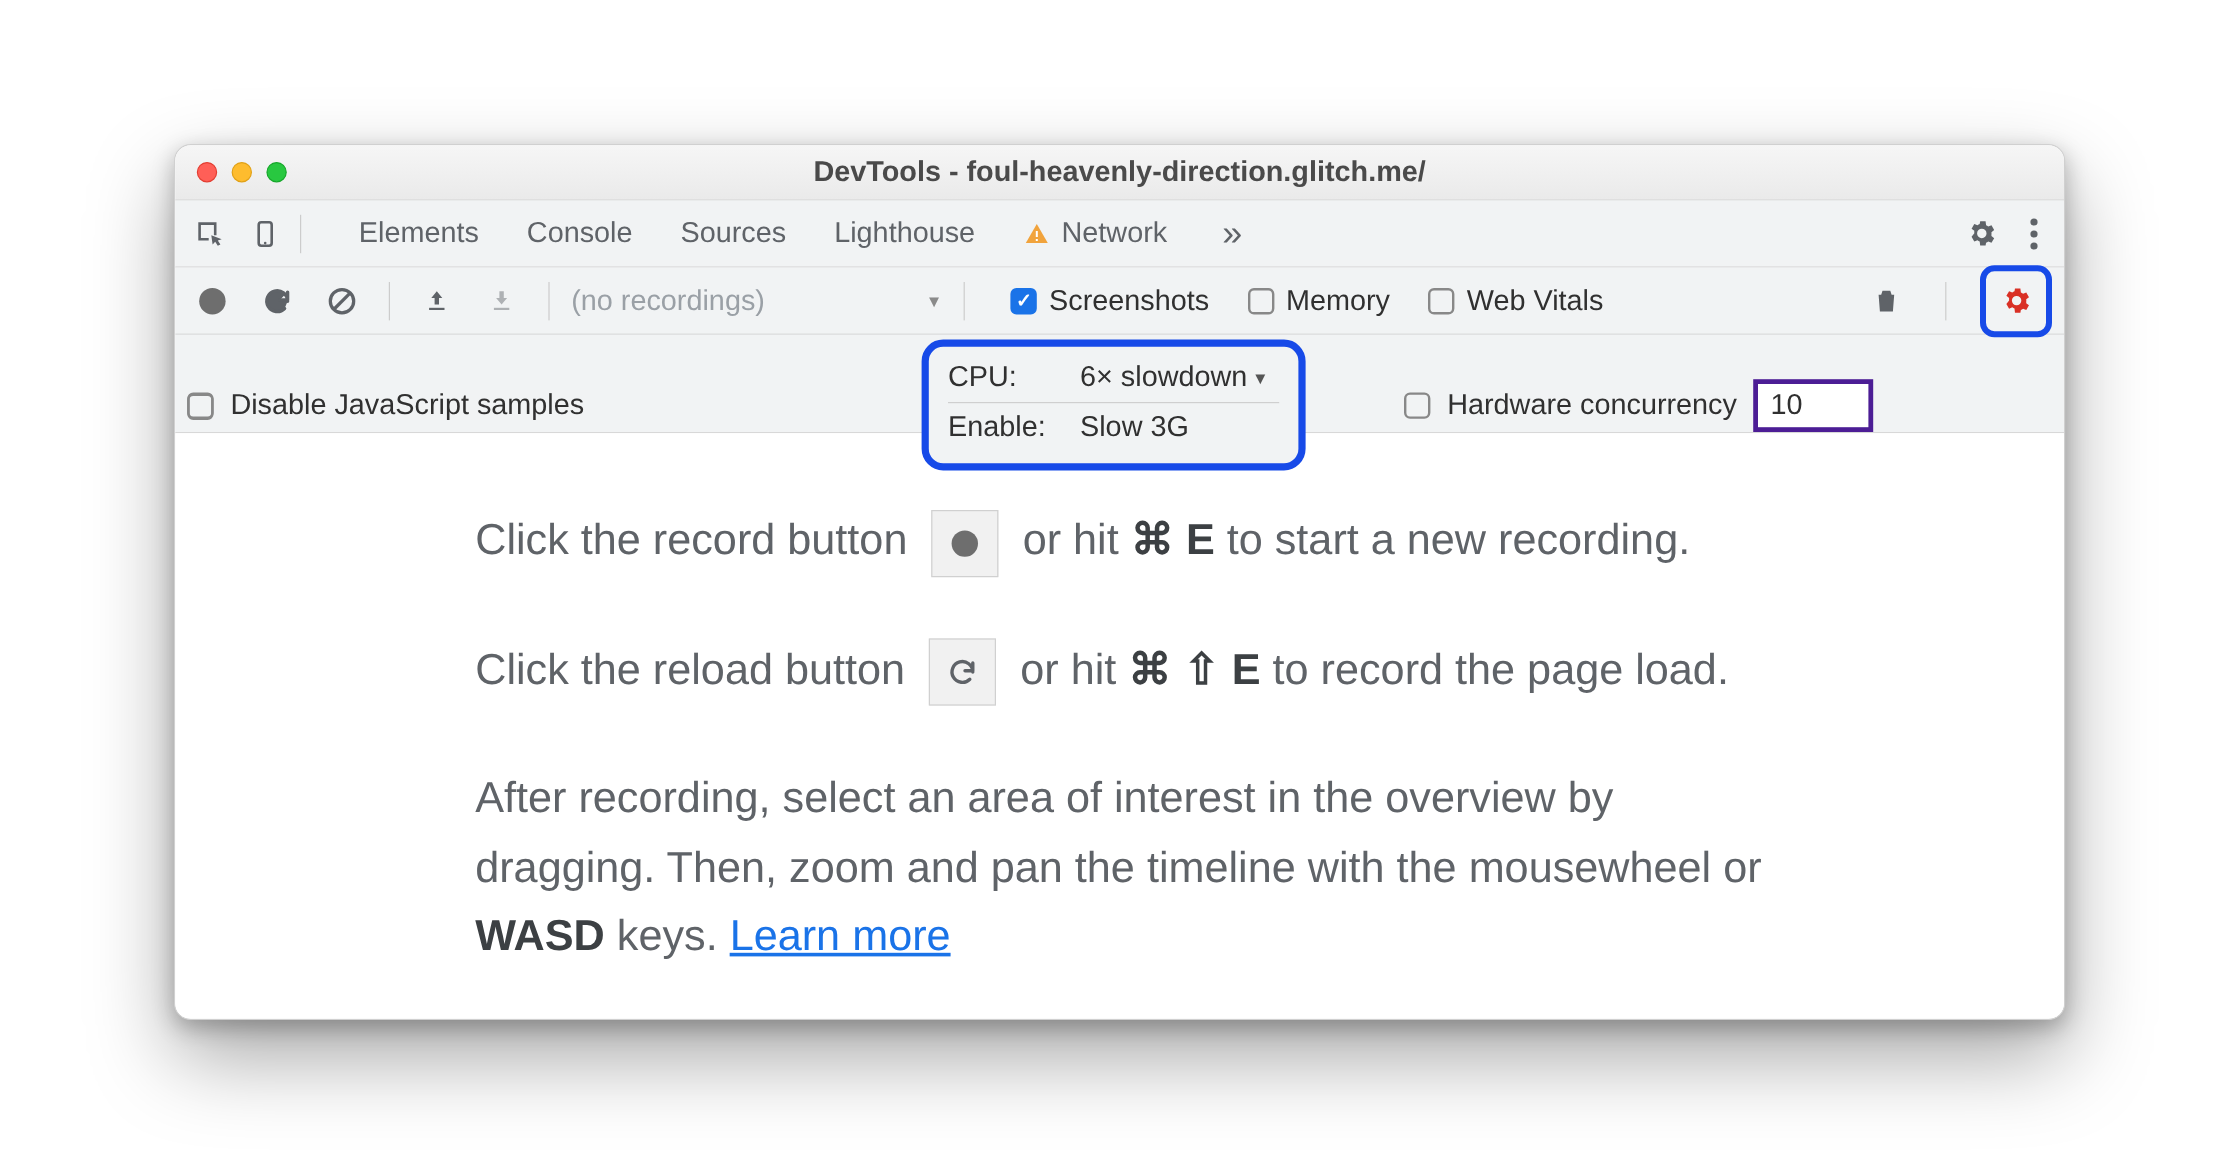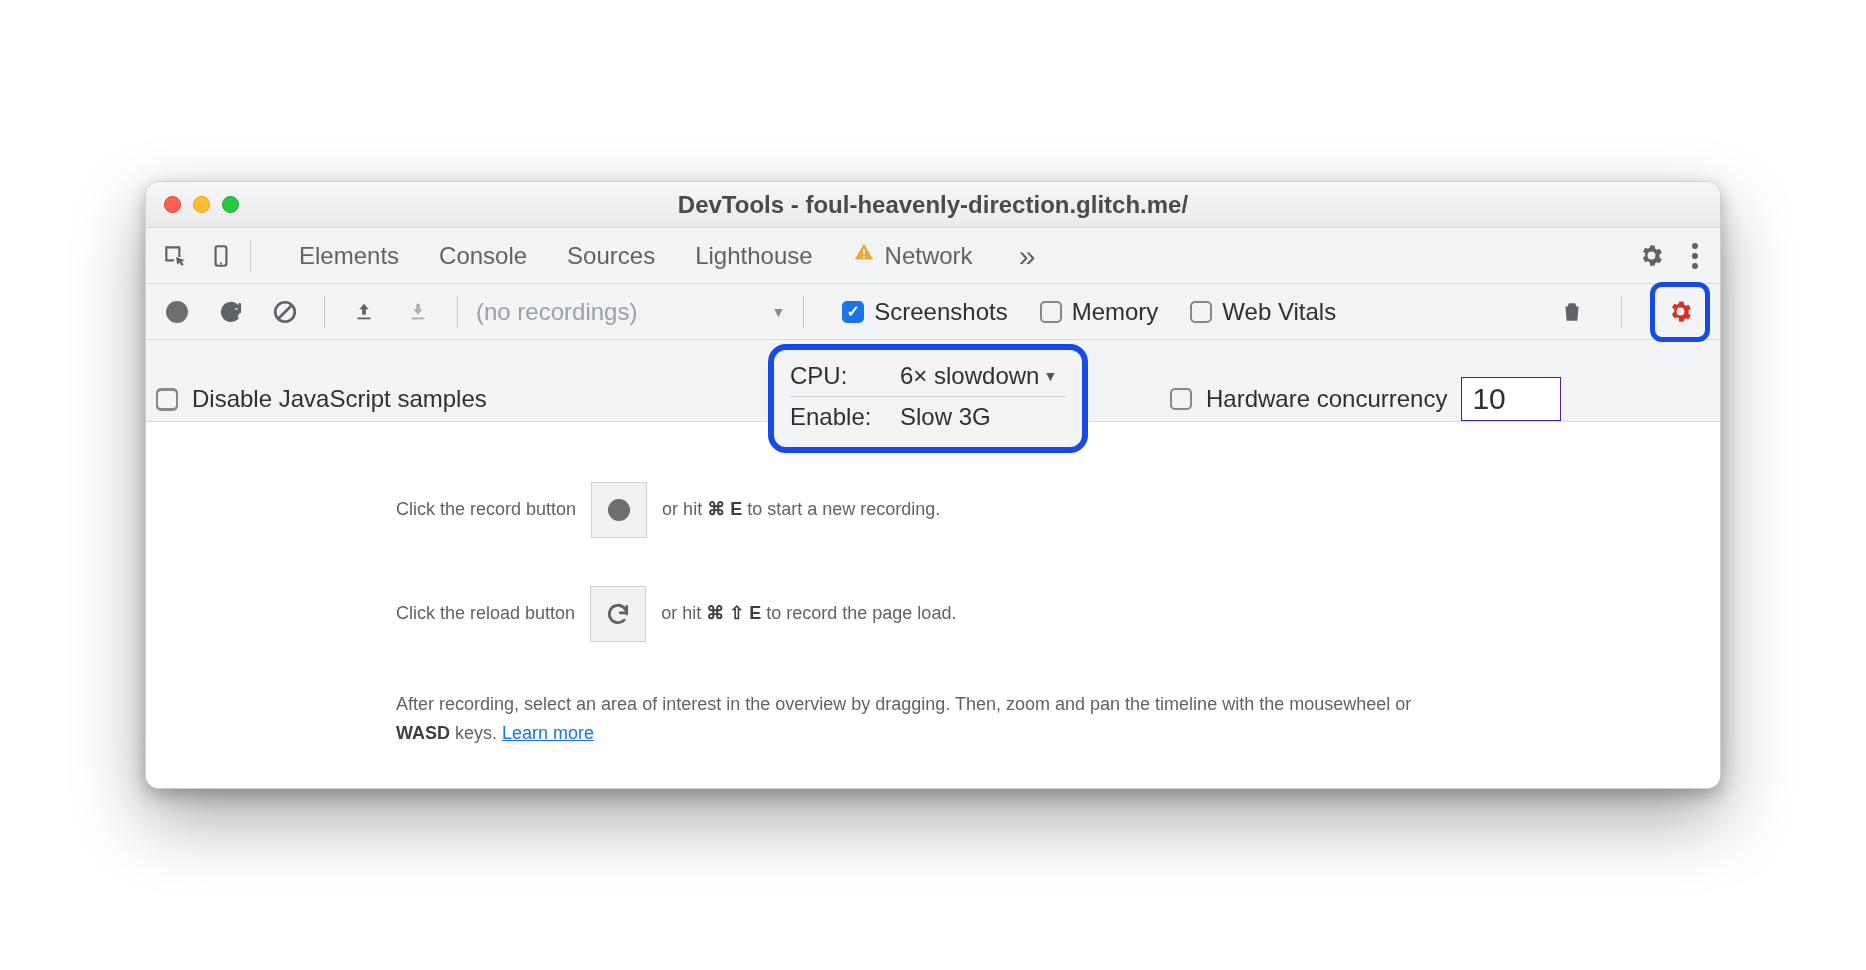--- a/index.html
+++ b/index.html
@@ -36,21 +36,21 @@
     display:flex; align-items:center; padding:0 8px; gap:4px;
     color:#5f6368; font-size:24px;
   }
   .iconbtn {
     width:42px; height:42px; display:flex; align-items:center; justify-content:center;
     border-radius:4px; color:#5f6368; cursor:pointer;
   }
   .iconbtn svg{width:26px;height:26px;fill:currentColor;}
   .iconbtn.small svg{width:22px;height:22px;}
   .tabs { display:flex; gap:32px; margin-left:36px; align-items:center; flex:1;}
-  .tab { padding:12px 4px; cursor:pointer; display:flex; gap:10px; color:#5f6368;}
+  .tab { padding:12px 4px; cursor:pointer; display:flex; align-items:center; gap:10px; color:#5f6368;}
   .tab.active { color:#202124; border-bottom:4px solid #1a73e8; padding-bottom:8px;}
   .warn-triangle{width:22px;height:20px; display:inline-block;}
   .more-chev{font-size:30px; cursor:pointer; padding:0 10px;}
   .tabsbar .right{display:flex; align-items:center; gap:6px; margin-left:auto;}
 
   
   .gear svg{width:27px;height:27px;}
   .kebab{display:flex;flex-direction:column;gap:4px;align-items:center;justify-content:center;width:34px;cursor:pointer;}
   .kebab span{width:6px;height:6px;border-radius:50%;background:#5f6368;}
 
@@ -80,25 +80,25 @@
   .multiline{line-height:1.2;}
   .throttle-box{
     border:6px solid #174ae8;border-radius:18px;background:#f1f3f4;
     padding:6px 16px 10px; width:320px;
   }
   .throttle-box .trow{display:flex;align-items:center;font-size:24px;color:#303030;border-bottom:1px solid #cfcfcf;padding:6px 0;}
   .throttle-box .trow:last-child{border-bottom:none;}
   .throttle-box .tlabel{width:110px;}
   .tri-down{font-size:14px;color:#555;margin-left:4px;}
   .hc-group{display:flex;align-items:center;gap:14px;margin-left:70px;}
-  .hc-input{width:100px;height:44px;border:1px solid #4c1d95;background:#fff;padding:0 10px;font-size:30px;color:#303030;}
+  .hc-input{width:100px;height:44px;border:4px solid #4c1d95;background:#fff;padding:0 10px;font-size:24px;color:#303030;}
 
   
   .bodyarea{background:#fff;padding:60px 250px 40px;}
-  .instr{font-size:18px;color:#5f6368;line-height:1.6;}
+  .instr{font-size:36px;color:#5f6368;line-height:1.6;}
   .instr p{margin-bottom:48px;}
   .instr .btnbox{display:inline-flex;width:56px;height:56px;background:#f1f1f1;border:1px solid #d0d0d0;align-items:center;justify-content:center;vertical-align:middle;margin:0 10px;}
   .instr .btnbox .c{width:22px;height:22px;border-radius:50%;background:#6e6e6e;}
   .kbd{font-weight:400;}
   .kbd strong{font-weight:700;color:#3c4043;}
   .wasd{font-weight:700;color:#3c4043;}
   a.lm{color:#1a73e8;text-decoration:underline;}
   .reload-svg{width:26px;height:26px;stroke:#5f6368;fill:none;stroke-width:2.6;}
 </style>
 </head>

